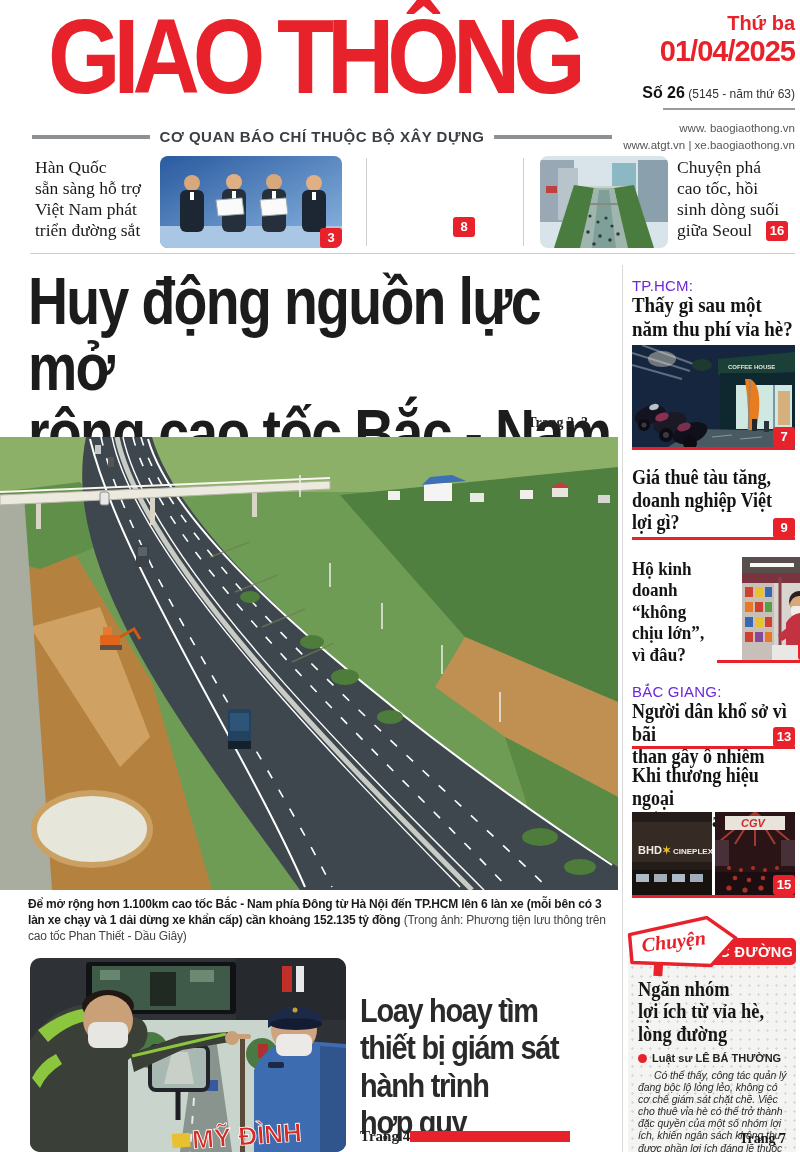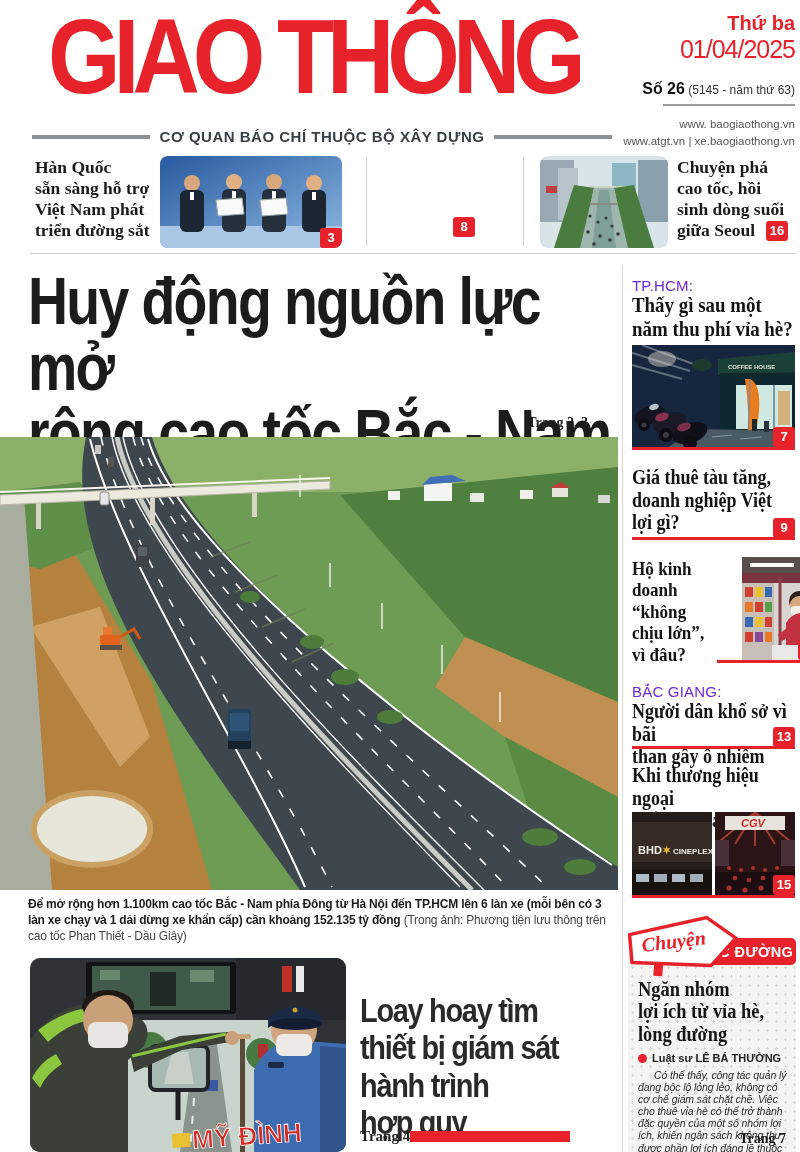--- a/index.html
+++ b/index.html
@@ -5,30 +5,30 @@
   html,body{margin:0;padding:0;background:#777;}
   .page{position:relative;width:800px;height:1152px;background:#fff;overflow:hidden;
         font-family:"Liberation Sans",sans-serif;color:#1c1c1c;}
   .abs{position:absolute;}
   .ml{white-space:pre-line;}
   
   .logo{left:48px;top:0px;font-size:106px;font-weight:bold;color:var(--brand-red);
         letter-spacing:-8px;line-height:1.06;transform:scaleX(.88);transform-origin:left top;}
   .hdr-right{right:5px;top:12px;width:175px;text-align:right;}
   .hdr-day{font-size:20px;font-weight:bold;color:var(--brand-red);}
-  .hdr-date{font-size:25px;font-weight:normal;color:var(--brand-red);letter-spacing:-1px;}
+  .hdr-date{font-size:29px;font-weight:bold;color:var(--brand-red);letter-spacing:-1px;}
   .hdr-issue{margin-top:16px;font-size:12px;color:#333;}
   .hdr-issue b{font-size:16px;color:#111;}
   .hdr-rule{width:132px;margin:6px 0 10px auto;border-top:2px solid #9a9a9a;}
   .hdr-site{font-size:11.5px;color:#555;line-height:1.45;}
   .tagrow{left:32px;top:128px;width:580px;display:flex;align-items:center;gap:10px;}
   .tagbar{flex:1;height:4px;background:#8d9196;}
   .tagtext{font-size:15px;font-weight:bold;color:#3a3f44;letter-spacing:.5px;white-space:nowrap;}
   
-  .t-title{font-family:"Liberation Serif",serif;font-weight:bold;font-size:17.5px;line-height:1.2;color:#1a1a1a;}
+  .t-title{font-family:"Liberation Serif",serif;font-weight:normal;font-size:17.5px;line-height:1.2;color:#1a1a1a;}
   .hline{left:30px;top:253px;width:765px;height:1px;background:#cfcfcf;}
   .vline{width:1px;background:#cfcfcf;}
   .photo{overflow:hidden;}
   .photo svg{display:block;width:100%;height:100%;}
   .rnd{border-radius:8px;}
   .badge{position:absolute;width:22px;height:20px;background:var(--brand-red);color:#fff;
          font:bold 13px/20px "Liberation Sans",sans-serif;text-align:center;border-radius:3px;}
   
   .lead-h{left:28px;top:268px;width:700px;font-size:66px;font-weight:bold;line-height:1.0;
           letter-spacing:-2px;color:#1c1c1c;transform:scaleX(.84);transform-origin:left top;}

